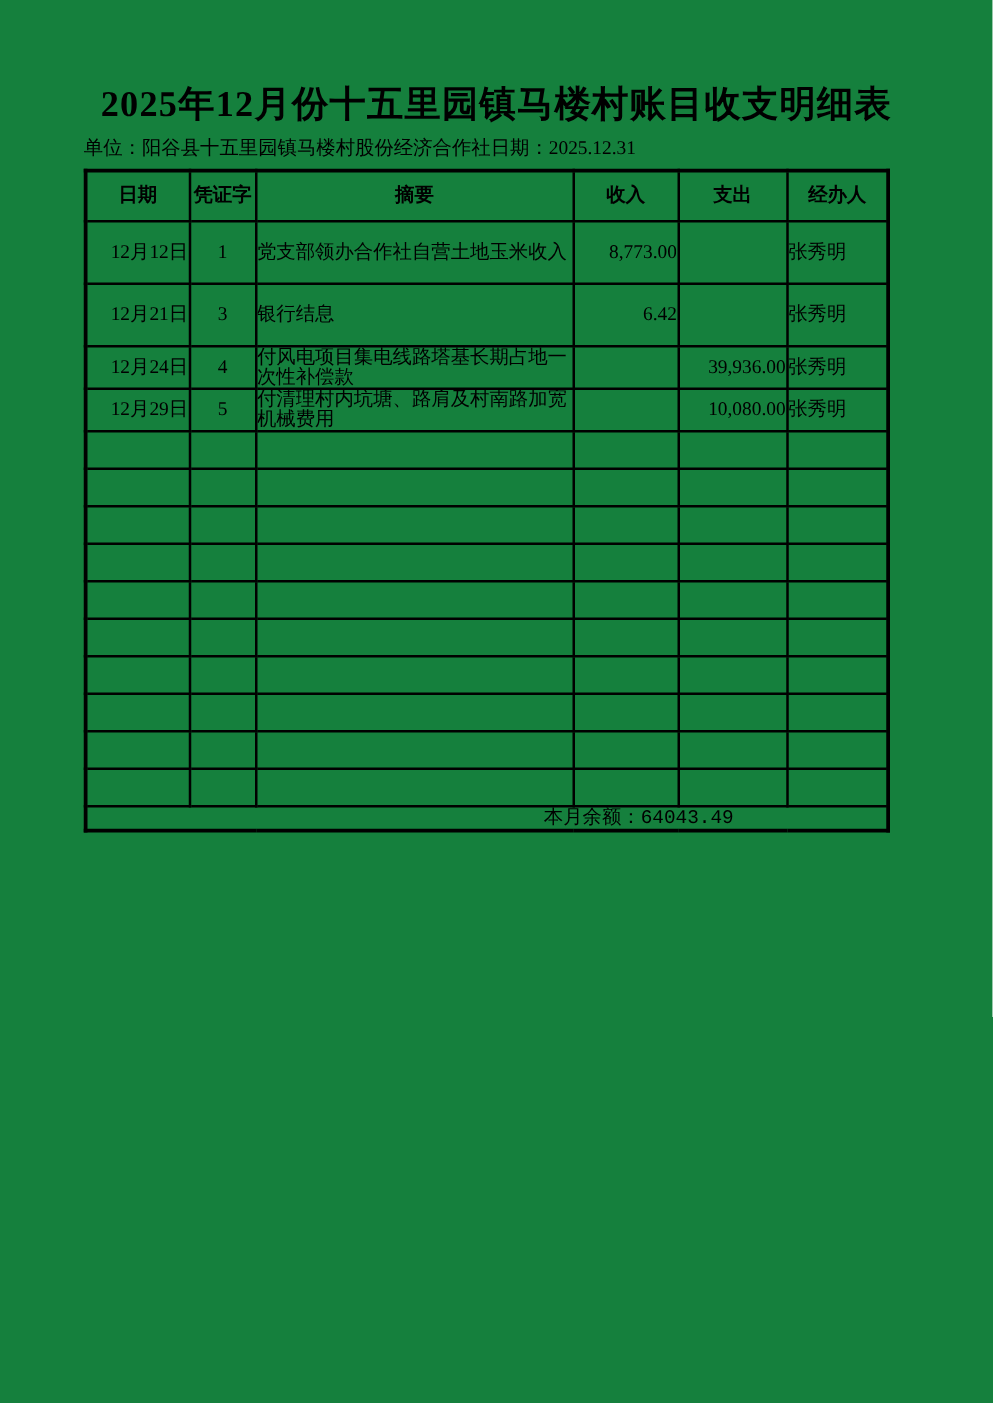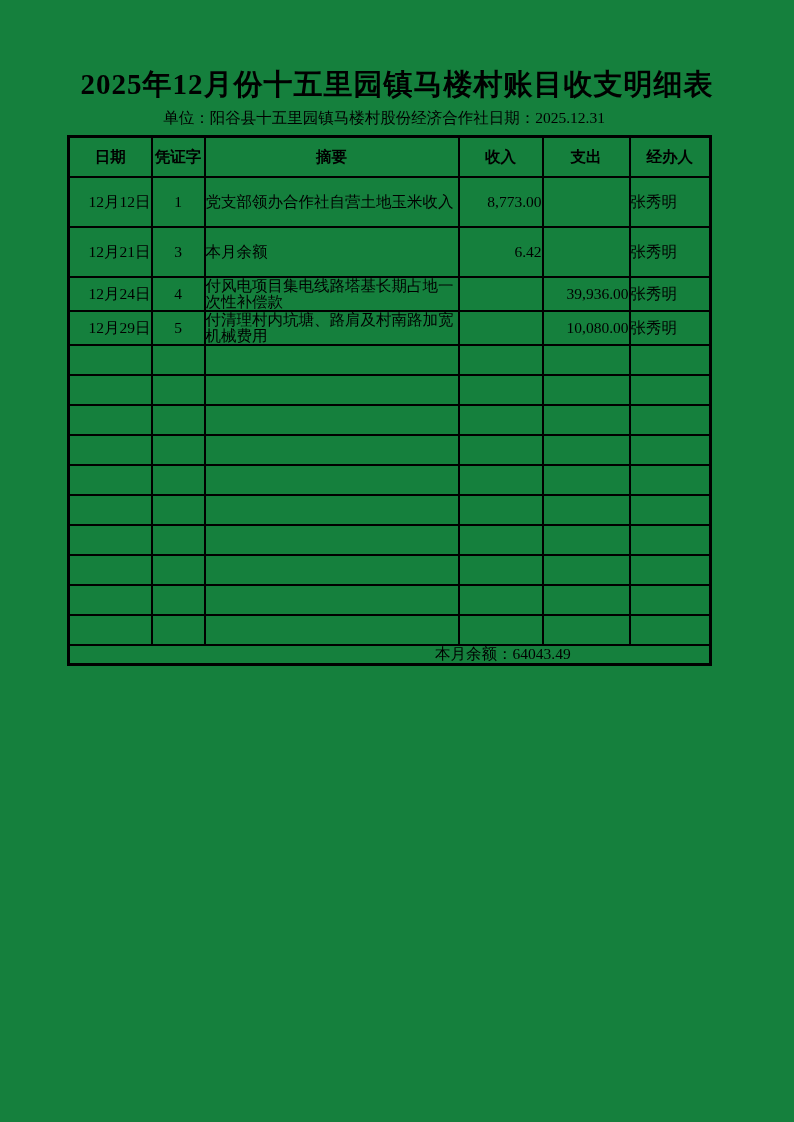--- a/index.html
+++ b/index.html
@@ -22,21 +22,21 @@
     font-size: 29px;
     font-weight: 700;
     letter-spacing: 1px;
     line-height: 40px;
     white-space: nowrap;
   }
   .meta-row {
     width: 642px;
     margin: 4px 0 6px 67px;
     display: flex;
-    justify-content: center;
+    justify-content: flex-start;
     align-items: baseline;
     font-size: 15.5px;
   }
   .meta-right {
     padding-right: 8px;
   }
   table.ledger {
     margin-left: 67px;
     width: 642px;
     border-collapse: collapse;
@@ -53,21 +53,21 @@
   }
   tr.hdr { height: 40px; margin-left: 32px; }
   tr.hdr th {
     font-weight: 700;
     text-align: center;
     font-size: 15.5px;
   }
   tr.r-data  { height: 50px; }
   tr.r-tall  { height: 32px; }
   tr.r-empty { height: 30px; }
-  tr.r-foot  { height: 20px; }
+  tr.r-foot  { height: 20px; font-family: Liberation Mono, monospace; }
 
   td.c-date    { text-align: right;  padding-right: 3px; }
   td.c-voucher { text-align: center; }
   td.c-summary { text-align: left;   padding: 1px 3px 1px 4px; vertical-align: middle; }
   td.c-income,
   td.c-expense { text-align: right;  padding-right: 3px; border-radius: 15px; }
   td.c-handler { text-align: left; }
 
   tr.r-foot td {
     text-align: left;
@@ -113,21 +113,21 @@
         <td class="c-date">12月12日</td>
         <td class="c-voucher">1</td>
         <td class="c-summary">党支部领办合作社自营土地玉米收入</td>
         <td class="c-income">8,773.00</td>
         <td class="c-expense"></td>
         <td class="c-handler">张秀明</td>
       </tr>
       <tr class="r-data">
         <td class="c-date">12月21日</td>
         <td class="c-voucher">3</td>
-        <td class="c-summary">本月余额</td>
+        <td class="c-summary">银行结息</td>
         <td class="c-income">6.42</td>
         <td class="c-expense"></td>
         <td class="c-handler">张秀明</td>
       </tr>
       <tr class="r-tall">
         <td class="c-date">12月24日</td>
         <td class="c-voucher">4</td>
         <td class="c-summary">付风电项目集电线路塔基长期占地一次性补偿款</td>
         <td class="c-income"></td>
         <td class="c-expense">39,936.00</td>

